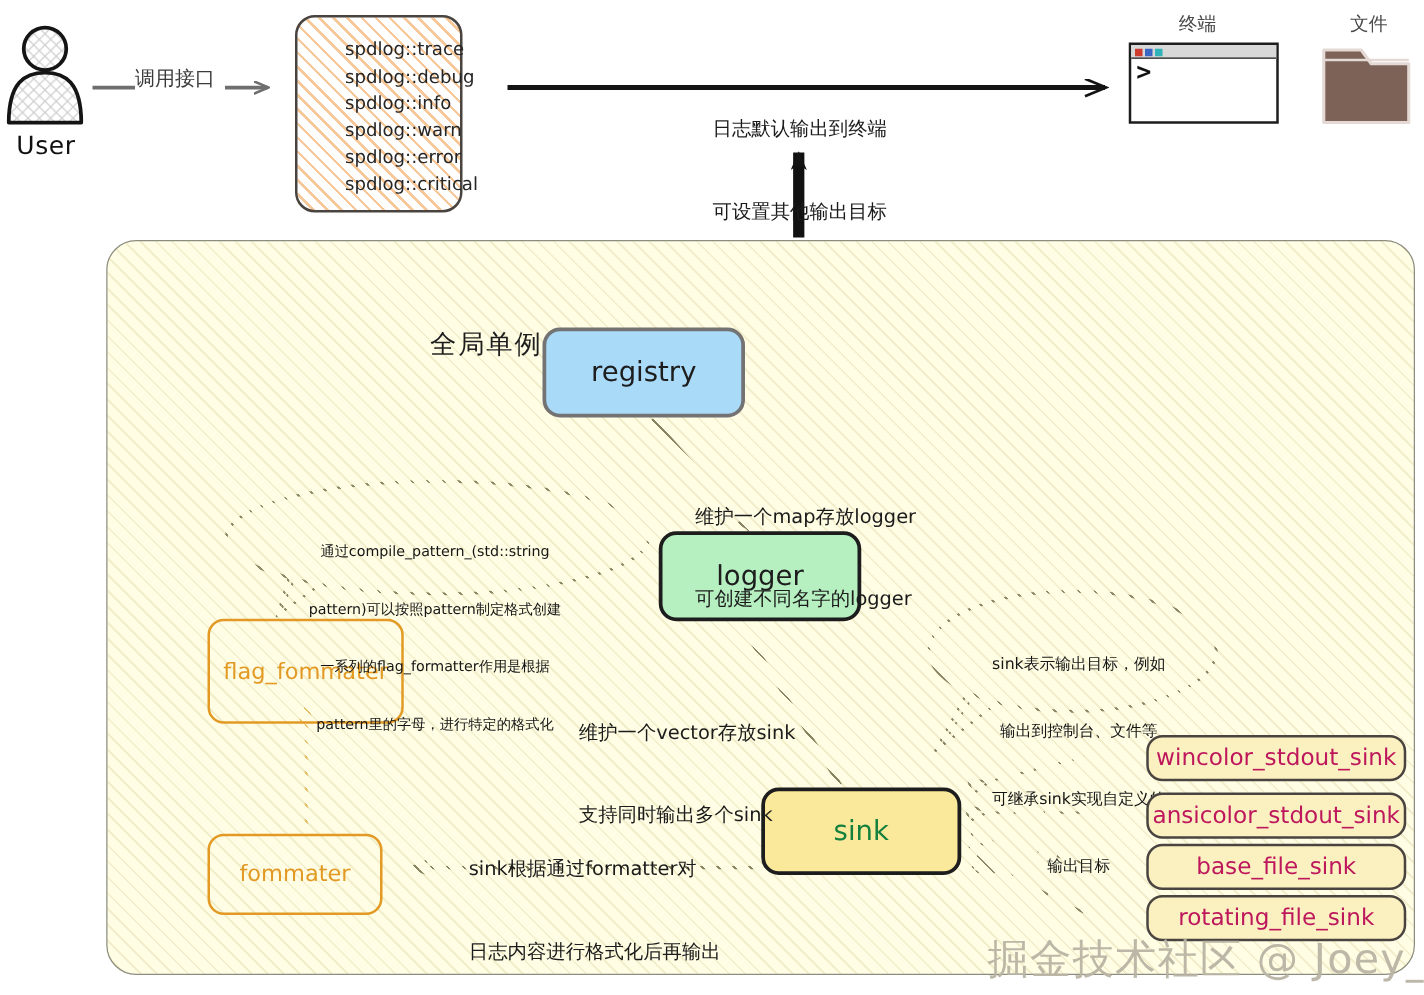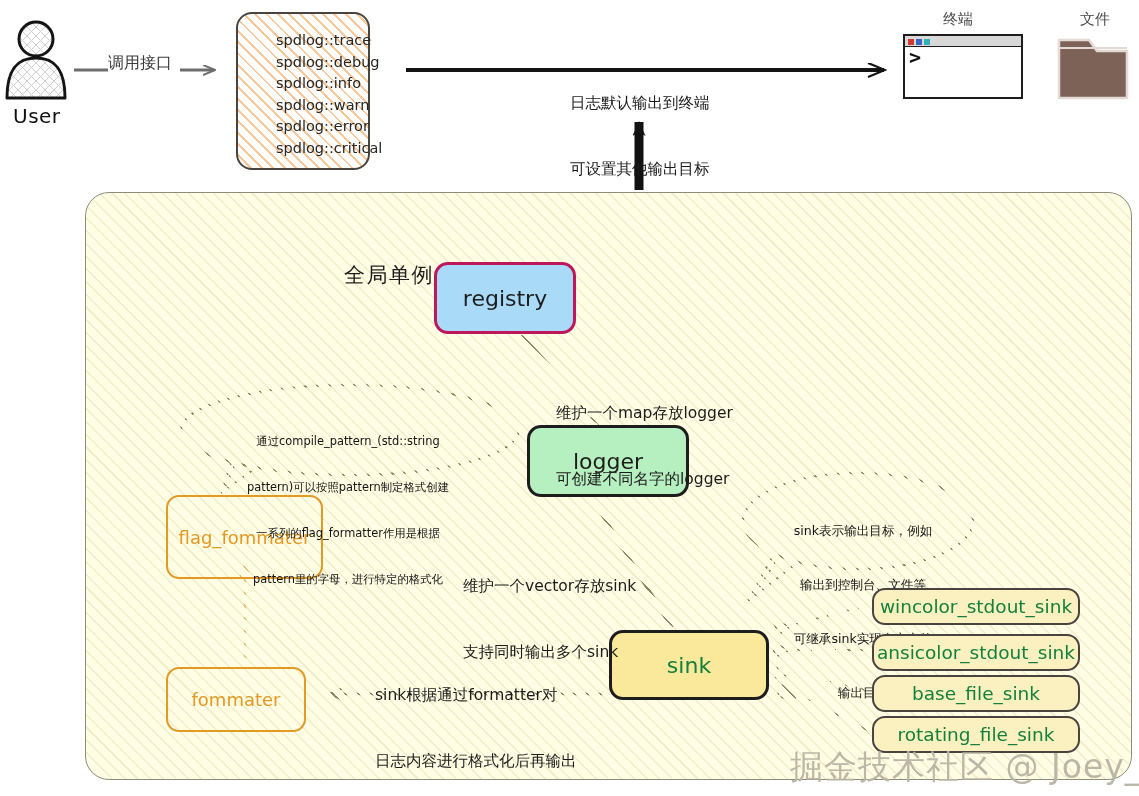--- a/index.html
+++ b/index.html
@@ -62,22 +62,22 @@
         rgba(232,223,160,.55) 0px, rgba(232,223,160,.55) 1.5px,
         rgba(255,253,228,1) 1.5px, rgba(255,253,228,1) 9px);
     box-sizing:border-box;
   }
 
   
   .node{position:absolute;display:flex;align-items:center;justify-content:center;
     box-sizing:border-box;border-radius:14px;}
   .node .node-label{pointer-events:none;}
 
-  .node-registry{left:434px;top:262px;width:142px;height:72px;
-    background:#a9daf8;border:3px solid #be185d;}
+  .node-registry{left:434px;top:262px;width:162px;height:72px;
+    background:#a9daf8;border:3px solid #737373;}
   .node-registry .node-label{font-size:22px;color:#1d1d1d;}
 
   .node-logger{left:527px;top:425px;width:162px;height:72px;
     background:#b6efc0;border:3px solid #1d1d1d;}
   .node-logger .node-label{font-size:22px;color:#1d1d1d;}
 
   .node-sink{left:609px;top:630px;width:160px;height:70px;
     background:#fae89b;border:3px solid #1d1d1d;}
   .node-sink .node-label{font-size:22px;color:#15803d;}
 
@@ -85,21 +85,21 @@
     background:transparent;border:2.6px solid #e39a24;border-radius:13px;}
   .node-flagfmt .node-label{font-size:18px;color:#e39a24;}
 
   .node-fmt{left:166px;top:667px;width:140px;height:65px;
     background:transparent;border:2.6px solid #e39a24;border-radius:13px;}
   .node-fmt .node-label{font-size:18px;color:#e39a24;}
 
   
   .sinkimpl{position:absolute;display:flex;align-items:center;justify-content:center;
     background:#fbf0c0;border:2.2px solid #4a4440;border-radius:13px;box-sizing:border-box;
-    font-size:18.5px;color:#15803d;}
+    font-size:18.5px;color:#be185d;margin-left:45px;}
   .si1{left:872px;top:588px;width:208px;height:37px;}
   .si2{left:872px;top:634px;width:208px;height:37px;}
   .si3{left:872px;top:675px;width:208px;height:37px;}
   .si4{left:872px;top:716px;width:208px;height:37px;}
 
   
   .lbl-singleton{left:344px;top:262px;font-size:21px;color:#1d1d1d;letter-spacing:1.5px;}
 
   
   .lbl-reg-logger{left:556px;top:358px;font-size:15.5px;color:#1b1b1b;line-height:22px;}

